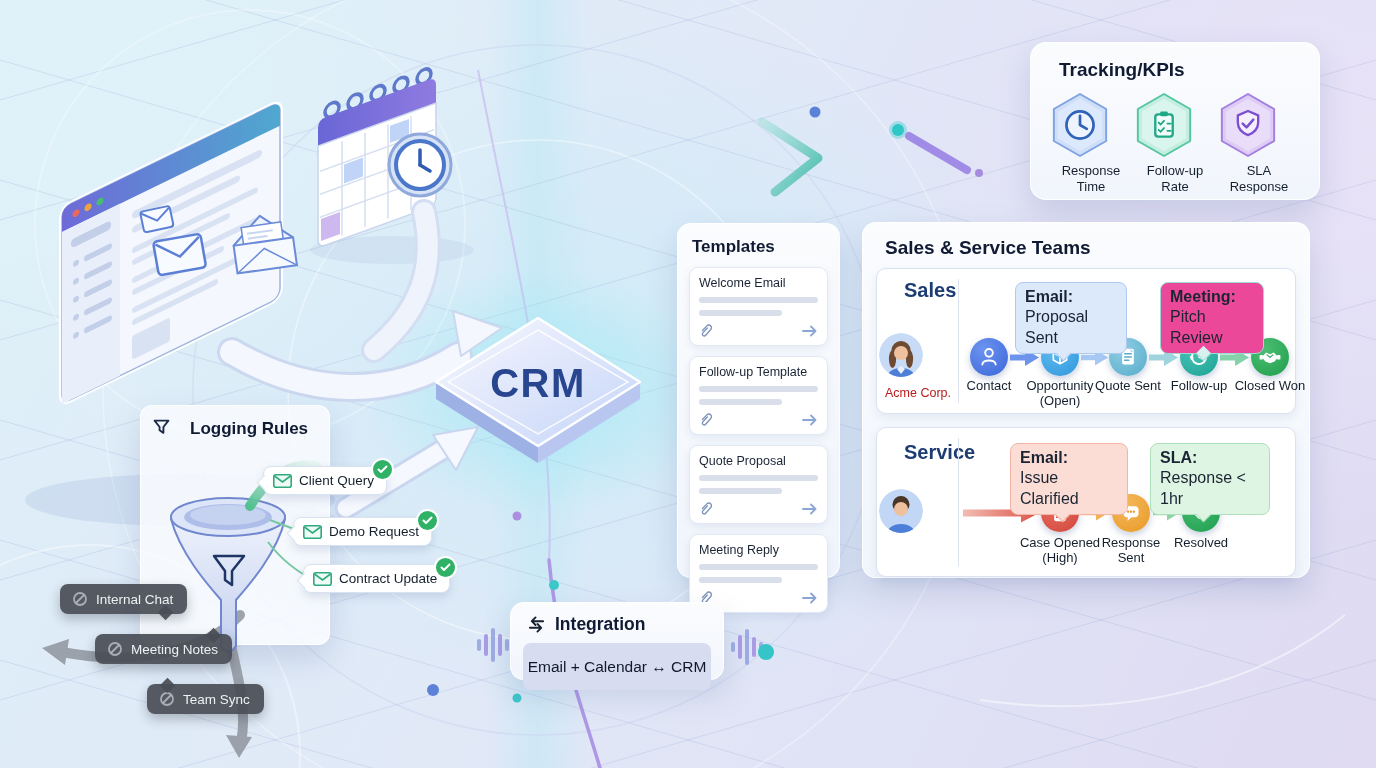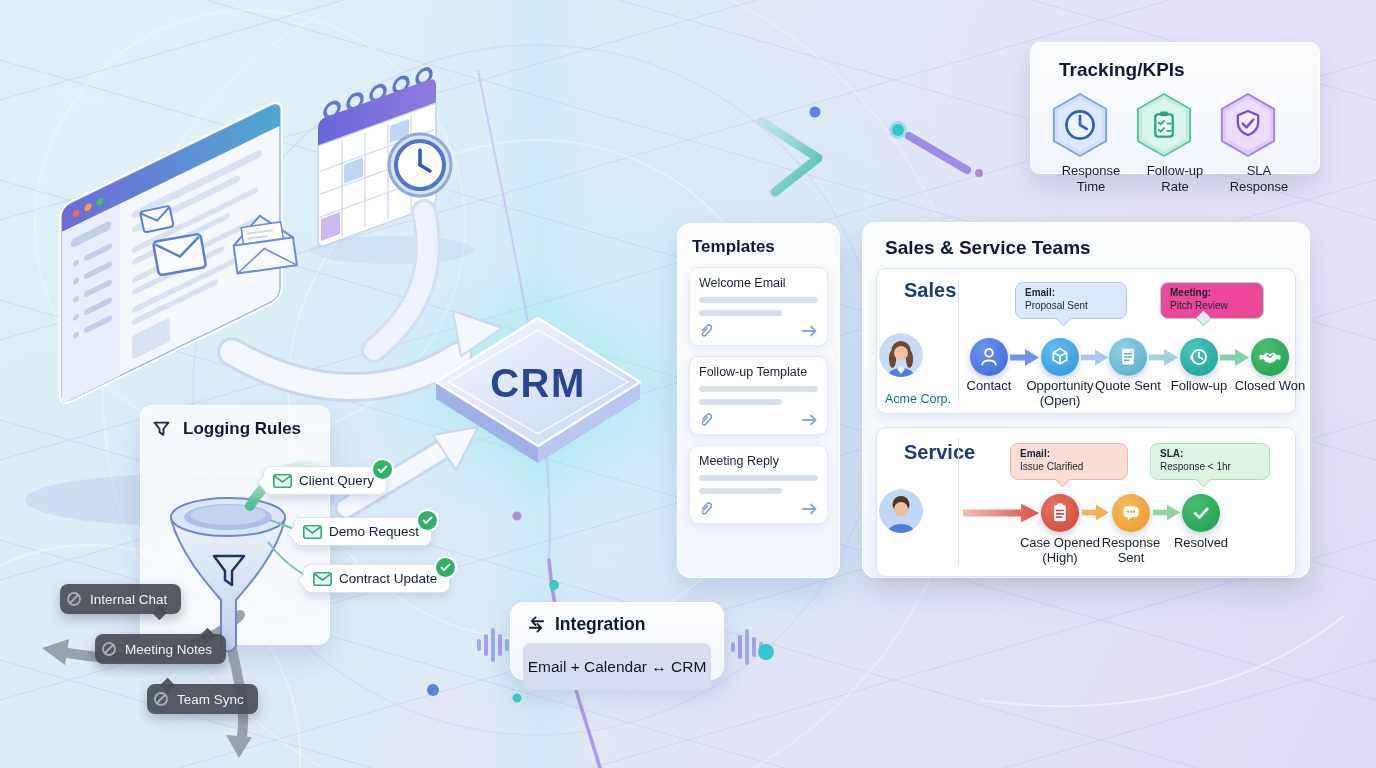--- a/index.html
+++ b/index.html
@@ -15,21 +15,21 @@
   #bg{z-index:0;}
   #fg{z-index:3;pointer-events:none;}
 
   .panel{position:absolute;z-index:2;box-sizing:border-box;
     background:linear-gradient(180deg,#FBFCFE 0%,#F1F5FC 100%);
     border:1px solid rgba(255,255,255,.95);border-radius:14px;
     box-shadow:0 14px 30px rgba(96,114,170,.22);}
   .panel h2{margin:0;color:#101B33;font-weight:700;}
 
   
-  .tracking{left:1030px;top:42px;width:290px;height:132px;padding:14px 16px;border-radius:10px;}
+  .tracking{left:1030px;top:42px;width:290px;height:158px;padding:14px 16px;border-radius:16px;}
   .tracking h2{font-size:19px;margin:2px 0 10px 12px;}
   .kpi-row{display:flex;justify-content:space-between;padding:0 2px;}
   .kpi{width:90px;text-align:center;}
   .kpi-label{font-size:13px;line-height:1.22;color:#15202F;margin-top:4px;}
 
   
   .templates{left:677px;top:223px;width:163px;height:355px;padding:10px 11px;}
   .templates h2{font-size:17px;margin:3px 0 10px 3px;}
   .tcard{background:#fff;border:1px solid #E2E8F4;border-radius:9px;box-shadow:0 3px 8px rgba(100,120,170,.12);
     padding:8px 9px 7px;margin-bottom:10px;}
@@ -42,65 +42,65 @@
   .teams{left:862px;top:222px;width:448px;height:356px;padding:10px 10px;}
   .teams h2{font-size:19px;margin:4px 0 9px 12px;}
   .team-card{position:relative;background:#fff;border:1px solid #D9E3F2;border-radius:10px;
     box-shadow:0 4px 10px rgba(100,120,170,.12);margin:0 3px 13px;}
   .team-card.sales{height:144px;}
   .team-card.service{height:148px;}
   .team-heading{position:absolute;left:27px;top:10px;font-size:20px;font-weight:700;color:#1D3C72;}
   .team-card.service .team-heading{top:13px;}
   .vdiv{position:absolute;left:81px;top:10px;bottom:10px;width:1px;background:#DCE4F1;}
   .avatar-block{position:absolute;left:2px;top:64px;width:78px;text-align:center;}
-  .account{font-size:12.5px;color:#0f766e;margin-top:15px;}
+  .account{font-size:12.5px;color:#b91c1c;margin-top:9px;}
   .stage{position:absolute;width:38px;height:38px;border-radius:50%;display:flex;align-items:center;
     justify-content:center;box-shadow:0 3px 7px rgba(50,80,140,.28);}
   .s-contact{background:radial-gradient(circle at 35% 28%,#6B93F0,#3C66D8);}
   .s-opportunity{background:radial-gradient(circle at 35% 28%,#62BCF0,#2E97DC);}
   .s-quote{background:radial-gradient(circle at 35% 28%,#8FCEE4,#58ACC9);}
   .s-follow{background:radial-gradient(circle at 35% 28%,#49C6B8,#1CA092);}
   .s-closed{background:radial-gradient(circle at 35% 28%,#4CBE72,#1F9E4C);}
   .s-case{background:radial-gradient(circle at 35% 28%,#E96E61,#D0473B);}
   .s-response{background:radial-gradient(circle at 35% 28%,#F5B85E,#E89A25);}
   .s-resolved{background:radial-gradient(circle at 35% 28%,#47BC70,#1F9E50);}
   .stage-label{position:absolute;font-size:13px;line-height:1.15;color:#15202F;text-align:center;}
   .p-arrow{position:absolute;}
-  .callout{position:absolute;top:13px;border-radius:8px;padding:4px 9px 5px;font-size:10px;
+  .callout{position:absolute;top:13px;border-radius:8px;padding:4px 9px 5px;font-size:16px;
     line-height:1.28;color:#1A2433;z-index:2;}
   .callout b{display:block;}
   .callout::after{content:"";position:absolute;bottom:-6px;left:var(--tail);width:10px;height:10px;
     transform:rotate(45deg);background:inherit;}
   .co-blue{background:#DCE9FA;border:1.5px solid #AFC8F0;}
   .co-blue::after{border-right:1.5px solid #AFC8F0;border-bottom:1.5px solid #AFC8F0;background:#DCE9FA;}
   .co-teal{background:#ec4899;border:1.5px solid #9BD9D2;}
   .co-teal::after{border-right:1.5px solid #9BD9D2;border-bottom:1.5px solid #9BD9D2;background:#D7F1EE;}
   .co-red{background:#FBDDD5;border:1.5px solid #F0B5A7;}
   .co-red::after{border-right:1.5px solid #F0B5A7;border-bottom:1.5px solid #F0B5A7;background:#FBDDD5;}
   .co-green{background:#DFF5E3;border:1.5px solid #AEE0BC;}
   .co-green::after{border-right:1.5px solid #AEE0BC;border-bottom:1.5px solid #AEE0BC;background:#DFF5E3;}
 
   
   .logging{left:140px;top:405px;width:190px;height:240px;background:rgba(248,250,254,.88);border-radius:12px;}
-  .log-title{display:flex;align-items:center;gap:13px;padding:13px 12px;}
+  .log-title{display:flex;align-items:flex-start;gap:20px;padding:13px 12px;}
   .log-title h2{font-size:17px;}
 
   .chip{position:absolute;z-index:4;display:flex;align-items:center;gap:7px;background:#fff;
     border:1px solid #D9E2F0;border-radius:8px;box-shadow:0 4px 10px rgba(90,110,160,.20);
     padding:6px 12px 6px 9px;font-size:13.5px;color:#15202F;white-space:nowrap;}
   .chip .badge{position:absolute;right:-8px;top:-9px;width:19px;height:19px;border-radius:50%;
     background:#2FB166;border:2.5px solid #fff;display:flex;align-items:center;justify-content:center;}
   .chip-client{left:263px;top:466px;}
   .chip-demo{left:293px;top:517px;}
   .chip-contract{left:303px;top:564px;text-align:center;}
   .chip::before{content:"";position:absolute;width:10px;height:10px;background:#fff;transform:rotate(45deg);
     border-left:1px solid #D9E2F0;border-bottom:1px solid #D9E2F0;left:-5px;top:10px;}
 
   .tag{position:absolute;z-index:4;display:flex;align-items:center;gap:8px;background:rgba(73,78,86,.93);
-    color:#EEF0F3;border-radius:8px;padding:7px 14px 7px 6px;font-size:13.5px;white-space:nowrap;
+    color:#EEF0F3;border-radius:8px;padding:7px 14px 7px 12px;font-size:13.5px;white-space:nowrap;
     box-shadow:0 5px 12px rgba(40,45,55,.30);}
   .tag-internal{left:60px;top:584px;}
   .tag-meeting{left:95px;top:634px;}
   .tag-team{left:147px;top:684px;}
   .tag::after{content:"";position:absolute;width:11px;height:11px;background:rgba(73,78,86,.93);transform:rotate(45deg);}
   .tag-internal::after{right:16px;bottom:-4px;}
   .tag-meeting::after{right:13px;top:-4px;}
   .tag-team::after{left:15px;top:-4px;}
 
   
@@ -388,20 +388,33 @@
     <div class="tcard-foot">
       <svg width="14" height="15" viewBox="0 0 16 17">
             <path d="M4 8.5 L9 3.2 a3 3 0 0 1 4.4 4.1 L7.6 14 a2.1 2.1 0 0 1 -3.2 -2.8 L9.6 5.6" fill="none" stroke="#7E94BB" stroke-width="1.6" stroke-linecap="round"></path>
           </svg>
       <svg width="17" height="14" viewBox="0 0 17 14">
             <path d="M2 7 H14 M10 2.5 L14.5 7 L10 11.5" fill="none" stroke="#8BA6D4" stroke-width="1.8" stroke-linecap="round" stroke-linejoin="round"></path>
           </svg>
     </div>
   </div>
 
+  <div class="tcard">
+    <div class="tcard-title">Quote Proposal</div>
+    <div class="bar b1"></div>
+    <div class="bar b2"></div>
+    <div class="tcard-foot">
+      <svg width="14" height="15" viewBox="0 0 16 17">
+            <path d="M4 8.5 L9 3.2 a3 3 0 0 1 4.4 4.1 L7.6 14 a2.1 2.1 0 0 1 -3.2 -2.8 L9.6 5.6" fill="none" stroke="#7E94BB" stroke-width="1.6" stroke-linecap="round"></path>
+          </svg>
+      <svg width="17" height="14" viewBox="0 0 17 14">
+            <path d="M2 7 H14 M10 2.5 L14.5 7 L10 11.5" fill="none" stroke="#8BA6D4" stroke-width="1.8" stroke-linecap="round" stroke-linejoin="round"></path>
+          </svg>
+    </div>
+  </div>
 
   <div class="tcard">
     <div class="tcard-title">Meeting Reply</div>
     <div class="bar b1"></div>
     <div class="bar b2"></div>
     <div class="tcard-foot">
       <svg width="14" height="15" viewBox="0 0 16 17">
             <path d="M4 8.5 L9 3.2 a3 3 0 0 1 4.4 4.1 L7.6 14 a2.1 2.1 0 0 1 -3.2 -2.8 L9.6 5.6" fill="none" stroke="#7E94BB" stroke-width="1.6" stroke-linecap="round"></path>
           </svg>
       <svg width="17" height="14" viewBox="0 0 17 14">

